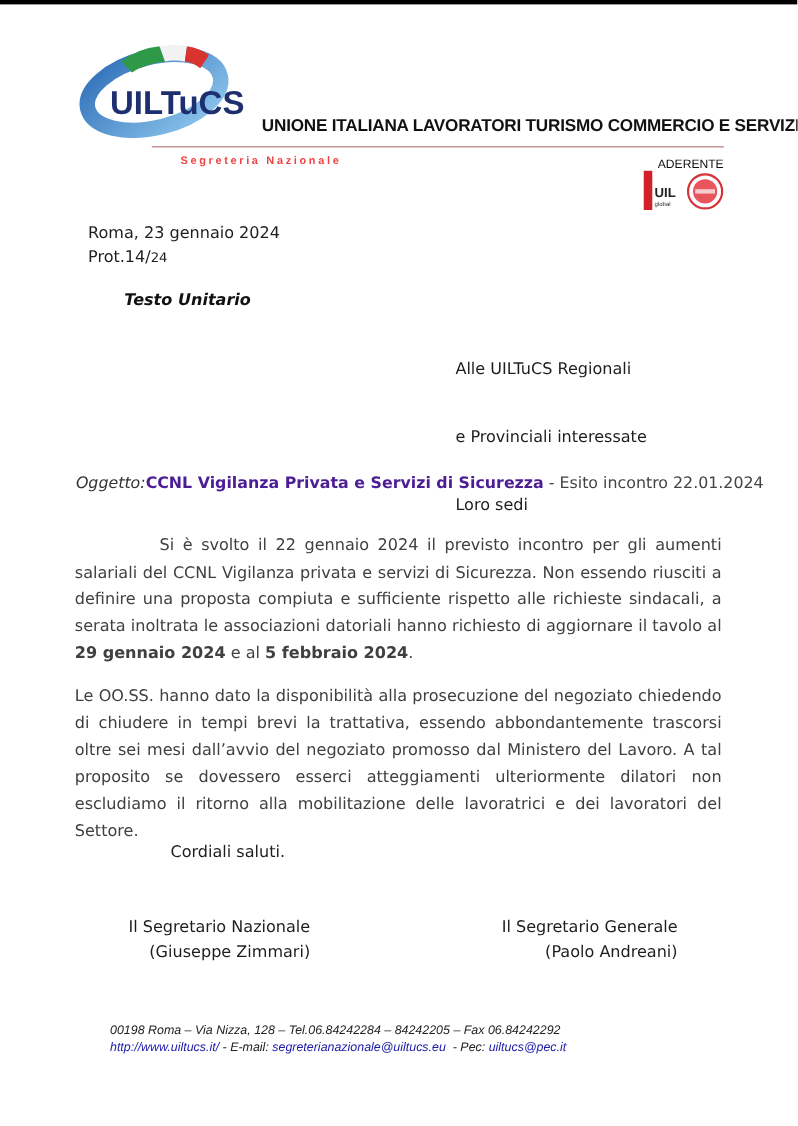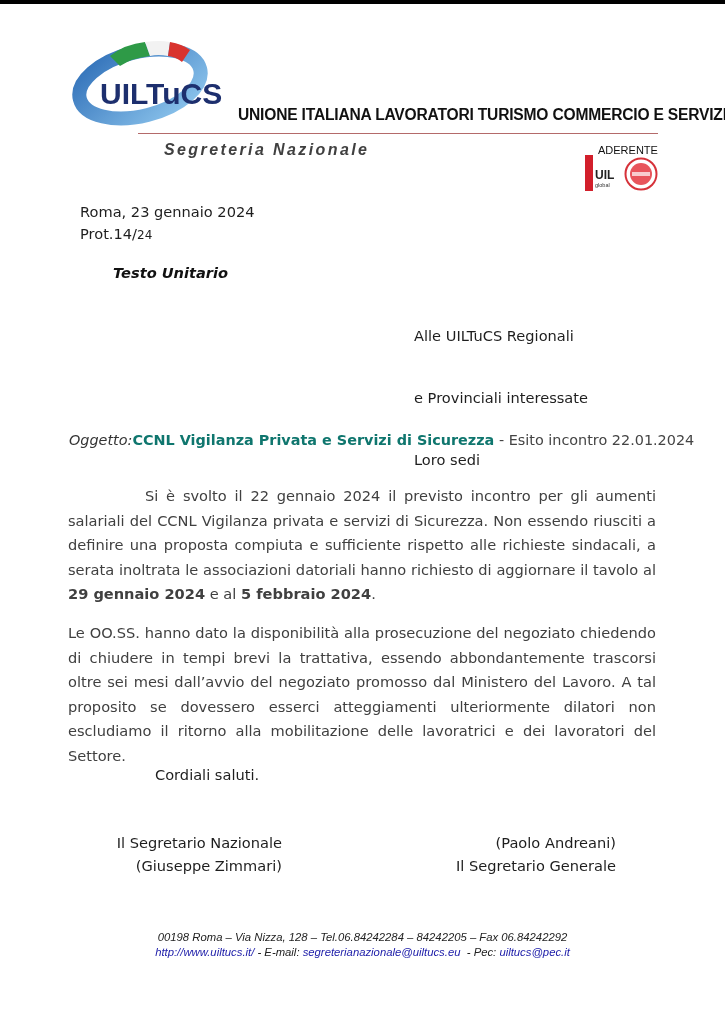--- a/index.html
+++ b/index.html
@@ -7,49 +7,49 @@
       width: 725px; height: 1024px; background: #ffffff; position: relative; overflow: hidden;
       font-family: "DejaVu Sans", "Liberation Sans", sans-serif; color: #1a1a1a;
     }
     .topbar { position: absolute; left: 0; top: 0; width: 725px; height: 4px; background: #000; }
     .abs { position: absolute; }
 
     
     .logo { left: 70px; top: 36px; width: 165px; height: 90px; }
     .org-name { left: 238px; top: 106px; font-family: "Liberation Sans", sans-serif; font-weight: bold; font-size: 15.6px; color: #111; letter-spacing: -0.2px; white-space: nowrap; }
     .rule { left: 138px; top: 133px; width: 520px; height: 1px; background: #b46a6a; }
-    .segreteria { left: 164px; top: 141px; font-family: "Liberation Sans", sans-serif; font-weight: bold; font-style: italic; font-size: 16px; letter-spacing: 2.4px; color: #404040; }
+    .segreteria { left: 164px; top: 141px; font-family: "Liberation Sans", sans-serif; font-weight: bold; font-size: 10px; letter-spacing: 2.4px; color: #ef4444; }
     .aderente { left: 598px; top: 144px; font-family: "Liberation Sans", sans-serif; font-size: 11px; color: #111; }
     .badge-uil { left: 585px; top: 155px; width: 36px; height: 36px; }
     .badge-seal { left: 624px; top: 157px; width: 34px; height: 34px; }
 
     .txt { font-size: 14.6px; line-height: 22px; color: #1e1e1e; }
     .date { left: 80px; top: 201px; }
     .prot { left: 80px; top: 223px; }
     .prot small { font-size: 12px; }
     .unitario { left: 88px; top: 264px; font-weight: bold; font-style: italic; font-size: 14.6px; color: #111; margin-left: 25px; }
     .addressee { left: 414px; top: 285px; width: 230px; }
     .addressee div { white-space: nowrap; margin-top: 40px; }
 
     .subject { left: 69px; top: 432px; white-space: nowrap; font-size: 14.4px; color: #333; }
     .subject .lbl { font-style: italic; }
-    .subject .main { font-weight: bold; color: #0f766e; }
+    .subject .main { font-weight: bold; color: #4c1d95; }
     .subject .rest { color: #444; }
 
     .para { left: 68px; width: 588px; font-size: 14.6px; line-height: 24.6px; text-align: justify; color: #404040; }
     .para b { font-weight: bold; }
     .p1 { top: 484px; text-indent: 77px; }
     .p2 { top: 621px; }
     .saluti { left: 155px; top: 764px; }
 
     .sig { font-size: 14.6px; line-height: 23px; color: #1e1e1e; text-align: right; }
     .sig-left { left: 102px; top: 831px; width: 180px; }
     .sig-right { left: 446px; top: 831px; width: 170px; }
 
-    .footer { left: 100px; top: 930px; width: 525px; text-align: center; font-family: "Liberation Sans", sans-serif; font-style: italic; font-size: 11.3px; line-height: 15px; color: #222; }
+    .footer { left: 100px; top: 930px; width: 525px; font-family: "Liberation Sans", sans-serif; font-style: italic; font-size: 11.3px; line-height: 15px; color: #222; }
     .footer a { color: #1a1aa8; }
   </style>
 </head>
 <body>
 
 <div class="topbar"></div>
 
 <svg class="abs logo" viewBox="0 0 165 90">
   <defs>
     <linearGradient id="ringBlue" x1="0" y1="0" x2="1" y2="1">
@@ -98,22 +98,22 @@
 
 <div class="abs para p2">Le OO.SS. hanno dato la disponibilità alla prosecuzione del negoziato chiedendo di chiudere in tempi brevi la trattativa, essendo abbondantemente trascorsi oltre sei mesi dall’avvio del negoziato promosso dal Ministero del Lavoro. A tal proposito se dovessero esserci atteggiamenti ulteriormente dilatori non escludiamo il ritorno alla mobilitazione delle lavoratrici e dei lavoratori del Settore.</div>
 
 <div class="abs txt saluti">Cordiali saluti.</div>
 
 <div class="abs sig sig-left">
   <div>Il Segretario Nazionale</div>
   <div>(Giuseppe Zimmari)</div>
 </div>
 <div class="abs sig sig-right">
+  <div>Il Segretario Generale</div>
   <div>(Paolo Andreani)</div>
-  <div>Il Segretario Generale</div>
 </div>
 
 <div class="abs footer">
   <div>00198 Roma – Via Nizza, 128 – Tel.06.84242284 – 84242205 – Fax 06.84242292</div>
   <div>
     <a>http://www.uiltucs.it/</a><span> - E-mail: </span><a>segreterianazionale@uiltucs.eu</a><span style="white-space:pre">  - Pec: </span><a>uiltucs@pec.it</a>
   </div>
 </div>
 
 </body></html>

